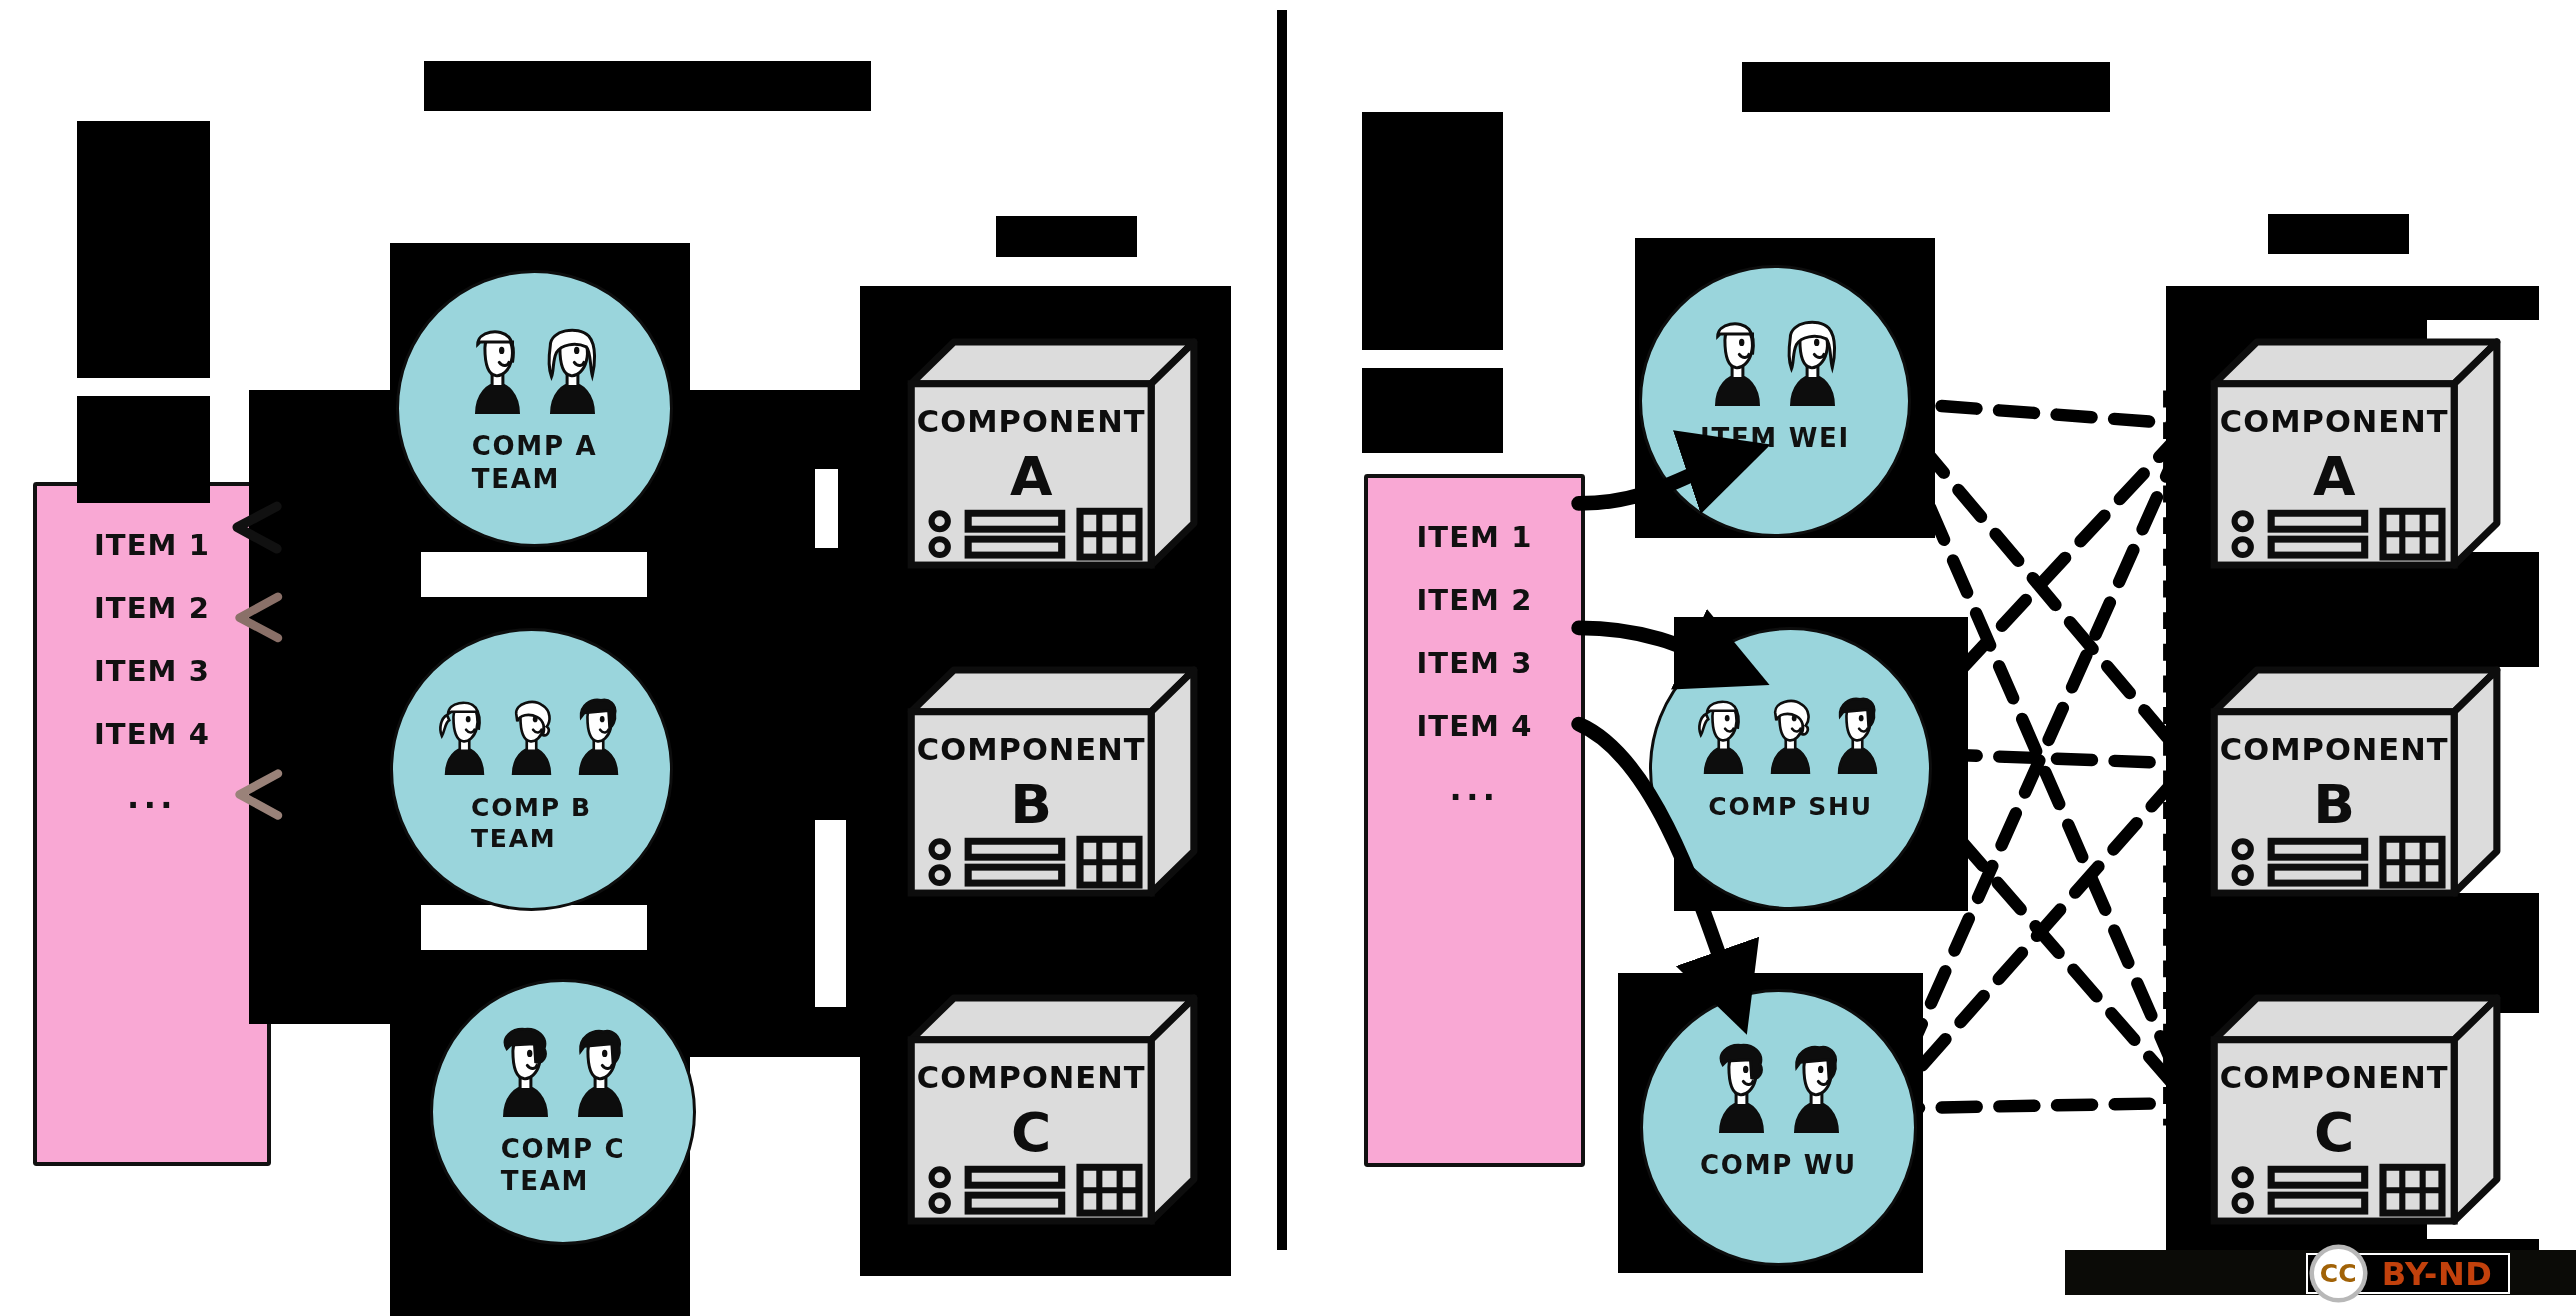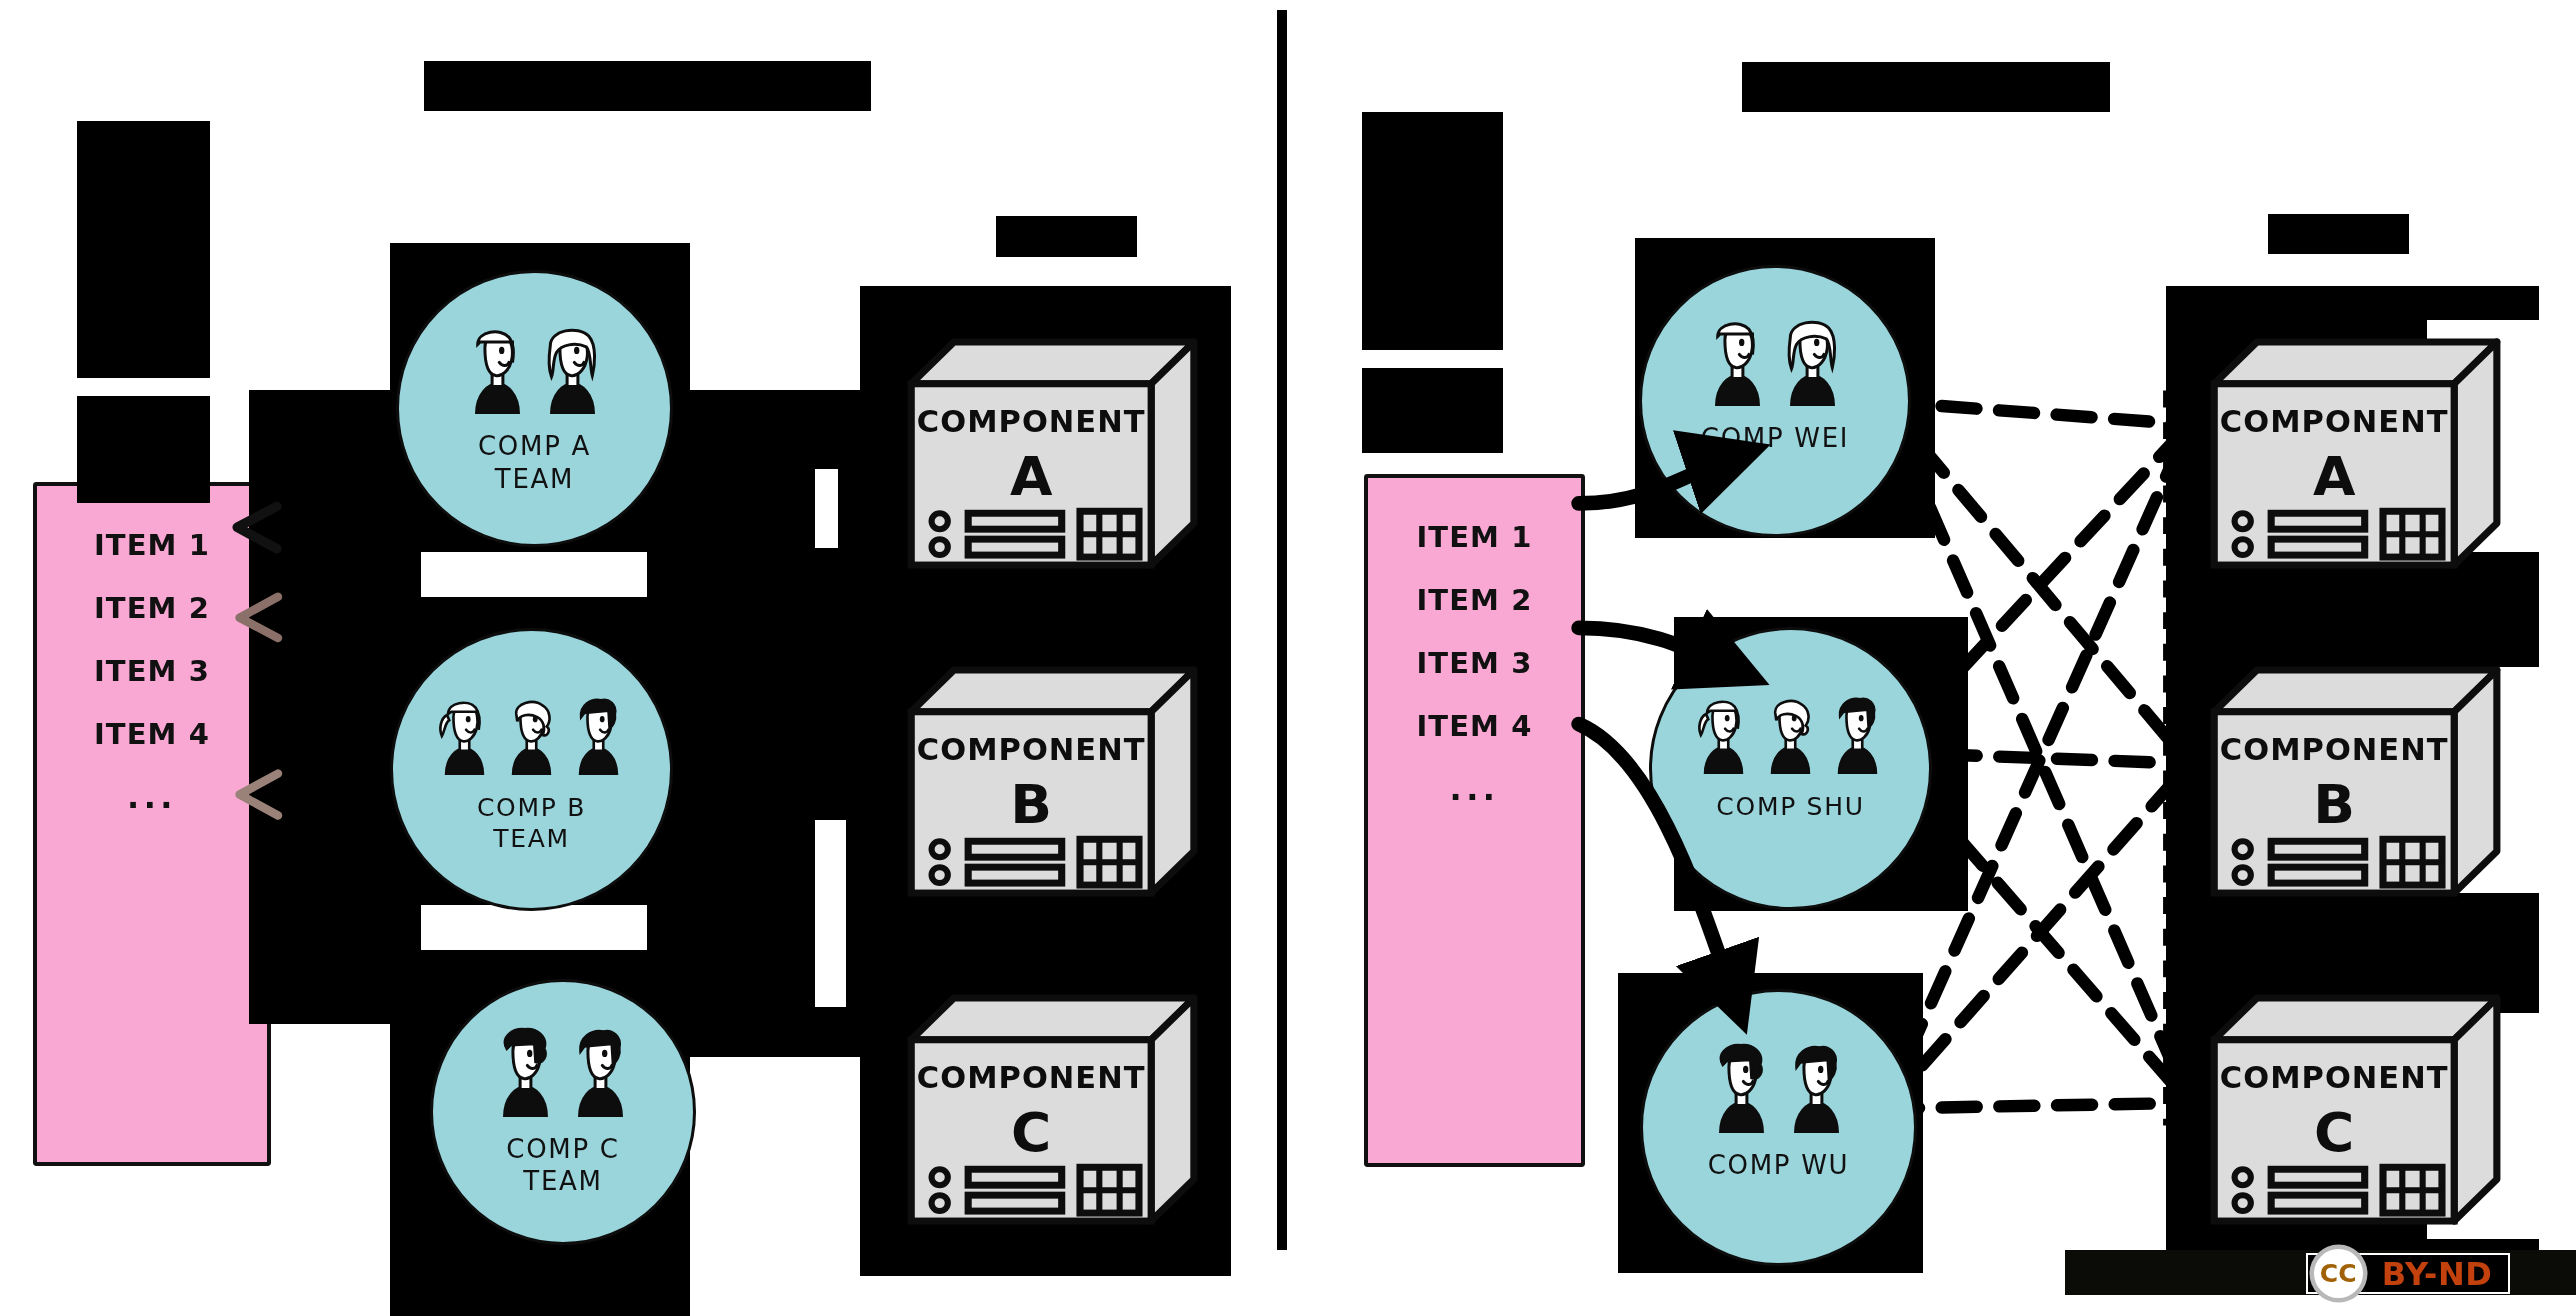--- a/index.html
+++ b/index.html
@@ -75,23 +75,22 @@
   .teamcircle .people{
     display:flex;
     align-items:flex-end;
     justify-content:center;
     gap:8px;
     margin-top:16%;
     height:36%;
   }
   .teamcircle .label{
     margin-top:6%;
-    text-align:center;
     font-size:26px;
-    font-weight:normal;
+    font-weight:bold;
     letter-spacing:1.7px;
     color:#111111;
     line-height:1.25;
     white-space:pre-line;
   }
   .teamcircle.wide .label{font-size:25px;}
 
   .person{display:block;}
 
   
@@ -410,21 +409,21 @@
           <svg class="person" width="67" height="90" viewBox="0 0 110 150">
             <path d="M20 150 C20 116,40 100,55 100 C70 100,90 116,90 150 Z" fill="#0d0d0d" stroke="#0d0d0d" stroke-width="5" stroke-linejoin="round"></path>
             <path d="M46 84 L46 104 L64 104 L64 84 Z" fill="#ffffff" stroke="#0d0d0d" stroke-width="5"></path>
             <path d="M34 40 C34 20,52 12,66 18 C80 24,82 48,78 62 C74 78,62 88,52 86 C40 84,34 66,34 40 Z" fill="#ffffff" stroke="#0d0d0d" stroke-width="5"></path>
             <path d="M18 36 C18 10,64 2,82 20 C96 36,92 70,88 86 C84 72,86 46,78 38 C60 30,36 34,28 48 C22 60,24 78,20 88 C14 72,16 50,18 36 Z" fill="#fff" stroke="#0d0d0d" stroke-width="5"></path>
             <ellipse cx="62" cy="44" rx="4.5" ry="6" fill="#0d0d0d"></ellipse>
             <path d="M58 64 C64 72,72 70,74 64" fill="none" stroke="#0d0d0d" stroke-width="5" stroke-linecap="round"></path>
           </svg>
         </span>
       </div>
-      <div class="label">COMP WEI</div>
+      <div class="label">ITEM WEI</div>
     </div>
   <div class="teamcircle wide" id="rteam1" style="left:1649px;top:627px;width:283px;height:283px;">
       <div class="people">
         <span>
           <svg class="person" width="59" height="79" viewBox="0 0 110 150">
             <path d="M20 150 C20 116,40 100,55 100 C70 100,90 116,90 150 Z" fill="#0d0d0d" stroke="#0d0d0d" stroke-width="5" stroke-linejoin="round"></path>
             <path d="M46 84 L46 104 L64 104 L64 84 Z" fill="#ffffff" stroke="#0d0d0d" stroke-width="5"></path>
             <path d="M34 40 C34 20,52 12,66 18 C80 24,82 48,78 62 C74 78,62 88,52 86 C40 84,34 66,34 40 Z" fill="#ffffff" stroke="#0d0d0d" stroke-width="5"></path>
             <path d="M24 34 C24 12,62 6,76 22 C86 36,84 54,82 64 L80 30 L30 30 Z" fill="#fff" stroke="#0d0d0d" stroke-width="5"></path>
             <path d="M22 36 C10 42,6 62,12 76 C18 66,18 50,26 46 Z" fill="#fff" stroke="#0d0d0d" stroke-width="5"></path>

